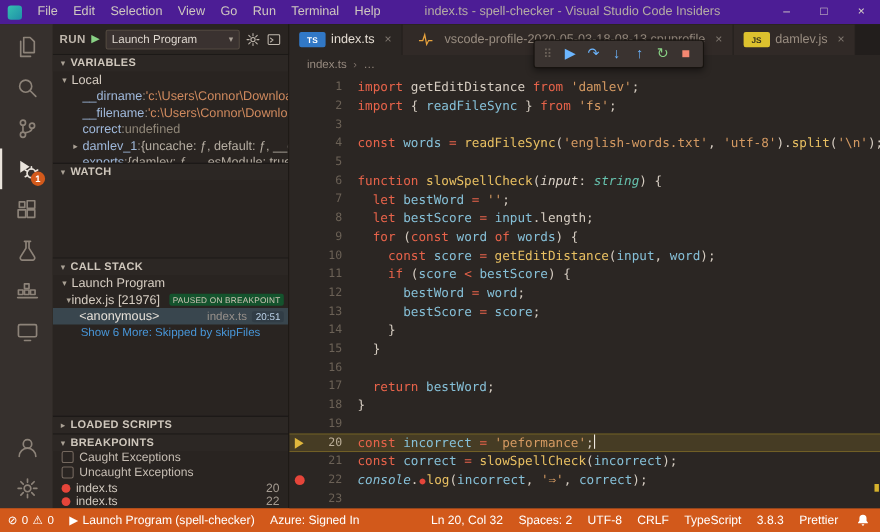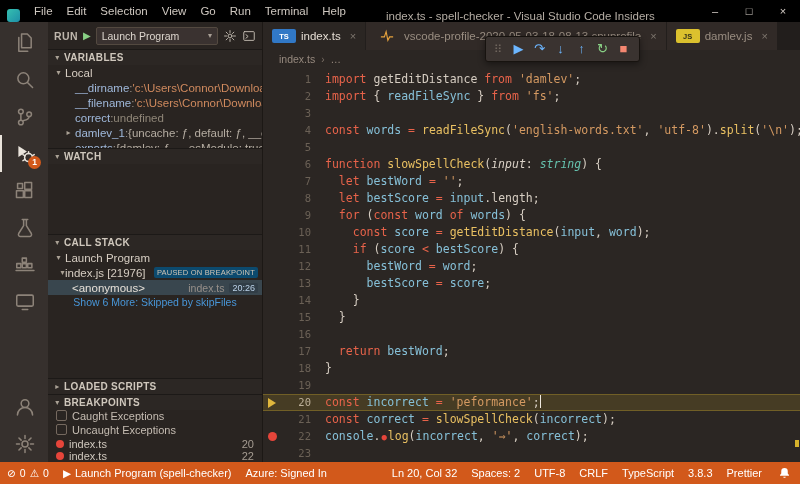--- a/index.html
+++ b/index.html
@@ -1,21 +1,21 @@
 <!DOCTYPE html>
 <html><head>
 <meta charset="utf-8">
 <style>
   *{margin:0;padding:0;box-sizing:border-box;user-select:none}
   html,body{width:800px;height:484px;overflow:hidden}
   body{font-family:"Liberation Sans","DejaVu Sans",sans-serif;background:#2b2623;color:#d6cdc2}
   .window{display:flex;flex-direction:column;width:800px;height:484px}
 
   
-  .titlebar{height:22px;flex:none;background:#000000;display:flex;align-items:flex-end;font-size:11.5px;color:#cfc8c0}
+  .titlebar{height:22px;flex:none;background:#4c1d95;display:flex;align-items:center;font-size:11.5px;color:#cfc8c0}
   .logo{width:13px;height:13px;border-radius:3px;margin:0 7px;background:linear-gradient(135deg,#35c0b0,#1e8fa8);flex:none}
   .menu-item{padding:0 7px;line-height:22px;white-space:nowrap}
   .win-title{margin-left:33px;color:#b5ada4;white-space:nowrap;overflow:hidden}
   .win-controls{margin-left:auto;display:flex;height:22px}
   .win-btn{width:34px;text-align:center;line-height:22px;font-size:11px;color:#d6cfc8}
 
   
   .main{flex:1;display:flex;min-height:0}
 
   
@@ -40,21 +40,21 @@
   .tree-row{height:15px;flex:none;display:flex;align-items:center;white-space:nowrap;overflow:hidden;padding-left:4px}
   .var-indent{padding-left:14px}
   .var-name{color:#9fb8da}
   .var-sep{color:#9a9288}
   .val-string{color:#d08a5e}
   .val-undefined{color:#8f8678}
   .val-object{color:#b5ada2;font-style:normal}
   .vars-list{height:68px;flex:none;overflow:hidden}
   .watch-body{height:70px;flex:none}
   .cs-row{height:15px;flex:none;display:flex;align-items:center;padding:0 4px;white-space:nowrap;overflow:hidden}
-  .badge-paused{margin-left:auto;background:#0c4a6e;color:#cfc5b5;font-size:7.5px;padding:1px 3px;border-radius:2px;letter-spacing:.2px;flex:none}
+  .badge-paused{margin-left:auto;background:#14532d;color:#cfc5b5;font-size:7.5px;padding:1px 3px;border-radius:2px;letter-spacing:.2px;flex:none}
   .cs-frame.selected{background:#39464e;color:#e6e0d8}
   .frame-file{margin-left:auto;color:#97908a;font-size:10.5px}
   .badge-pos{background:#313d46;color:#bcd2e8;font-size:9px;padding:0 3px;border-radius:2px;margin-left:5px}
   .more-link{height:15px;flex:none;text-align:center;color:#4896d8;font-size:10.5px;line-height:15px;white-space:nowrap;overflow:hidden}
   .side-spacer{flex:1}
   .bp-option{height:14px;flex:none;display:flex;align-items:flex-start;gap:5px;padding-left:8px;font-size:11px;color:#c5bcb2}
   .checkbox{width:11px;height:11px;border:1px solid #75695f;border-radius:2px;background:#2a2522;flex:none}
   .bp-item{height:12px;flex:none;display:flex;align-items:center;gap:5px;padding:0 8px;font-size:11px;color:#cfc7bd}
   .dot{width:8px;height:8px;border-radius:50%;background:#e5453a;flex:none}
   .bp-line{margin-left:auto;color:#a59c92}
@@ -78,21 +78,21 @@
   .gd{width:18px;flex:none;display:flex;align-items:center;justify-content:center}
   .ln{width:30px;flex:none;text-align:right;color:#6b6156;font-size:10.5px;padding-right:0}
   .lnpad{width:14px;flex:none}
   .ct{flex:1;overflow:hidden}
   .code-line.current{background:rgba(214,178,44,.16);box-shadow:inset 0 1px 0 rgba(214,178,44,.3),inset 0 -1px 0 rgba(214,178,44,.3)}
   .code-line.current .ln{color:#bdb09a}
   .arrow{width:0;height:0;border-left:8px solid #e0b73d;border-top:5px solid transparent;border-bottom:5px solid transparent}
   .bp-dot-g{width:9px;height:9px;border-radius:50%;background:#e5453a}
   .tk-k{color:#e8634a}.tk-o{color:#e8634a}.tk-s{color:#d59a62}.tk-f{color:#e9c062}
   .tk-v{color:#86c0d8}.tk-t{color:#66c2ae;font-style:italic}.tk-d{color:#d6cdc2}
-  .tk-c{color:#86c0d8;}.tk-p{color:#dcd3c8;font-style:italic}
+  .tk-c{color:#86c0d8;font-style:italic}.tk-p{color:#dcd3c8;font-style:italic}
   .tk-bp{color:#e5453a;font-size:9px;padding:0 1px}
   .tk-cur{display:inline-block;width:1.5px;height:13px;background:#efe9e0;vertical-align:-2px}
 
   .debug-toolbar{position:absolute;top:14px;left:222px;height:26px;background:#3a3330;border:1px solid #17130f;border-radius:3px;display:flex;align-items:center;padding:0 5px;gap:3px;box-shadow:0 2px 7px rgba(0,0,0,.45);z-index:5}
   .grip{color:#6e655c;font-size:11px;width:14px;text-align:center}
   .dtb{width:21px;text-align:center;font-size:13px;line-height:24px}
   .dtb.blue{color:#6cb6ff}.dtb.green{color:#89d185}.dtb.red{color:#f48771}
 
   .ruler{position:absolute;right:1px;top:0;width:4px;height:100%}
   .mark{position:absolute;right:0;width:4px;height:7px}
@@ -287,21 +287,21 @@
       </div>
       <div class="cs-row">
         <span class="chev" style="padding-left:8px">▾</span>
         <span>index.js [21976]</span>
         <span class="badge-paused">PAUSED ON BREAKPOINT</span>
       </div>
       <div class="cs-row cs-frame selected">
         <span style="width:20px;flex:none"></span>
         <span>&lt;anonymous&gt;</span>
         <span class="frame-file">index.ts</span>
-        <span class="badge-pos">20:26</span>
+        <span class="badge-pos">20:51</span>
       </div>
       <div class="more-link">Show 6 More: Skipped by skipFiles</div>
 
       <div class="side-spacer"></div>
 
       <div class="section-header">
         <span class="chev">▸</span>
         <span>LOADED SCRIPTS</span>
       </div>
       <div class="section-header">

